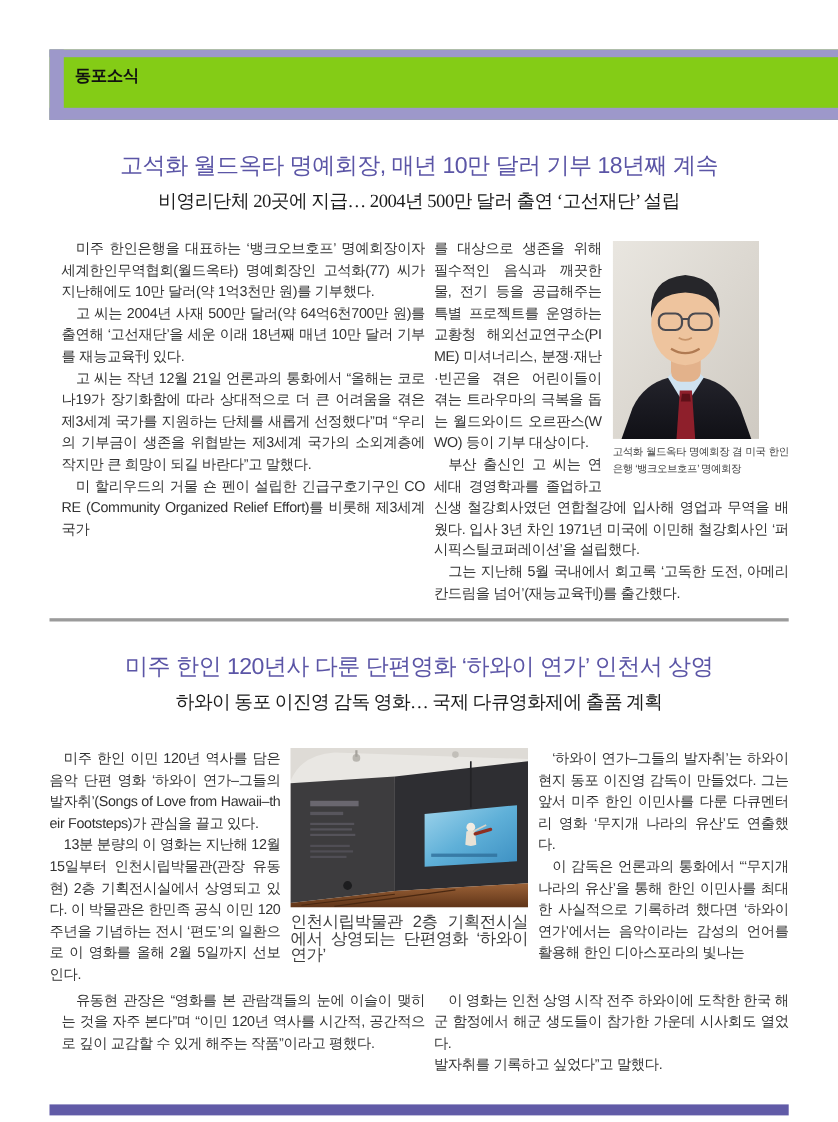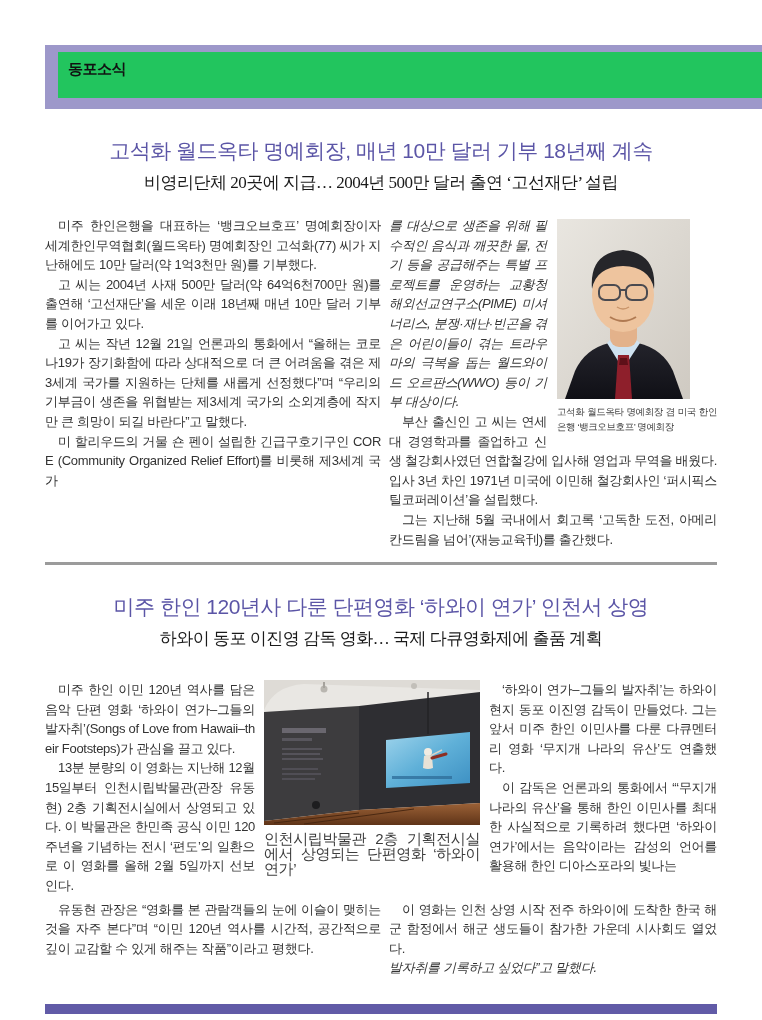--- a/index.html
+++ b/index.html
@@ -14,48 +14,48 @@
     width:762px;height:1020px;position:relative;overflow:hidden;
     font-family:"Liberation Sans","DejaVu Sans",sans-serif;
     color:#333;
   }
   
   .section-banner{
     margin:45px 0 0 45px;width:717px;height:64px;
     border-top:7px solid var(--banner-purple);
     border-bottom:11px solid var(--banner-purple);
     border-left:13px solid var(--banner-purple);
-    background:#22c55e;
+    background:#84cc16;
   }
   .section-banner .label{
     display:inline-block;margin:8px 0 0 10px;
     font-size:15px;font-weight:bold;color:#111;letter-spacing:-0.5px;
   }
   
   .content{margin-left:45px;width:672px;}
   h1.headline{
     margin-top:28px;text-align:center;
     font-size:21px;line-height:27px;font-weight:normal;
     color:var(--headline-purple);letter-spacing:-0.5px;
   }
   h2.subhead{
     margin-top:7px;text-align:center;
     font-family:Liberation Serif, serif;
     font-size:17px;line-height:23px;font-weight:normal;color:#1a1a1a;
     letter-spacing:-0.5px;
   }
   .body-cols{display:flex;gap:8px;margin-top:22px;}
-  .body-cols .colL{width:336px;}
+  .body-cols .colL{width:336px;margin-left:11px;}
   .body-cols .colR{width:328px;}
   p.bp{
     font-size:13px;line-height:19.6px;text-align:justify;
     text-indent:1em;color:#333;letter-spacing:-0.3px;
     word-break:break-all;
   }
-  p.bp.no-indent{text-indent:0;font-style:italic;}
+  p.bp.no-indent{text-indent:0;}
   
   figure.portrait{
     float:right;width:160px;margin:3px 0 12px 10px;
   }
   figure.portrait svg{display:block;width:133px;height:180px;}
   figcaption.cap{
     margin-top:6px;font-size:9.5px;line-height:14.5px;
     color:#3c3c3c;text-align:justify;letter-spacing:-0.4px;word-break:break-all;
   }
   
@@ -87,21 +87,21 @@
 
 <div class="content">
 
   <article>
     <h1 class="headline">고석화 월드옥타 명예회장, 매년 10만 달러 기부 18년째 계속</h1>
     <h2 class="subhead">비영리단체 20곳에 지급… 2004년 500만 달러 출연 ‘고선재단’ 설립</h2>
 
     <div class="body-cols">
       <div class="colL">
         <p class="bp">미주 한인은행을 대표하는 ‘뱅크오브호프’ 명예회장이자 세계한인무역협회(월드옥타) 명예회장인 고석화(77) 씨가 지난해에도 10만 달러(약 1억3천만 원)를 기부했다.</p>
-        <p class="bp">고 씨는 2004년 사재 500만 달러(약 64억6천700만 원)를 출연해 ‘고선재단’을 세운 이래 18년째 매년 10만 달러 기부를 이어가고 있다.</p>
+        <p class="bp">고 씨는 2004년 사재 500만 달러(약 64억6천700만 원)를 출연해 ‘고선재단’을 세운 이래 18년째 매년 10만 달러 기부를 재능교육刊 있다.</p>
         <p class="bp">고 씨는 작년 12월 21일 언론과의 통화에서 “올해는 코로나19가 장기화함에 따라 상대적으로 더 큰 어려움을 겪은 제3세계 국가를 지원하는 단체를 새롭게 선정했다”며 “우리의 기부금이 생존을 위협받는 제3세계 국가의 소외계층에 작지만 큰 희망이 되길 바란다”고 말했다.</p>
         <p class="bp">미 할리우드의 거물 숀 펜이 설립한 긴급구호기구인 CORE (Community Organized Relief Effort)를 비롯해 제3세계 국가</p>
       </div>
       <div class="colR">
         <figure class="portrait">
           <svg viewBox="0 0 133 180" aria-hidden="true">
             <defs>
               <linearGradient id="bgGrad" x1="0" y1="0" x2="1" y2="1">
                 <stop offset="0" stop-color="#e9e6e0"></stop>
                   <stop offset="1" stop-color="#cfcac2"></stop>

